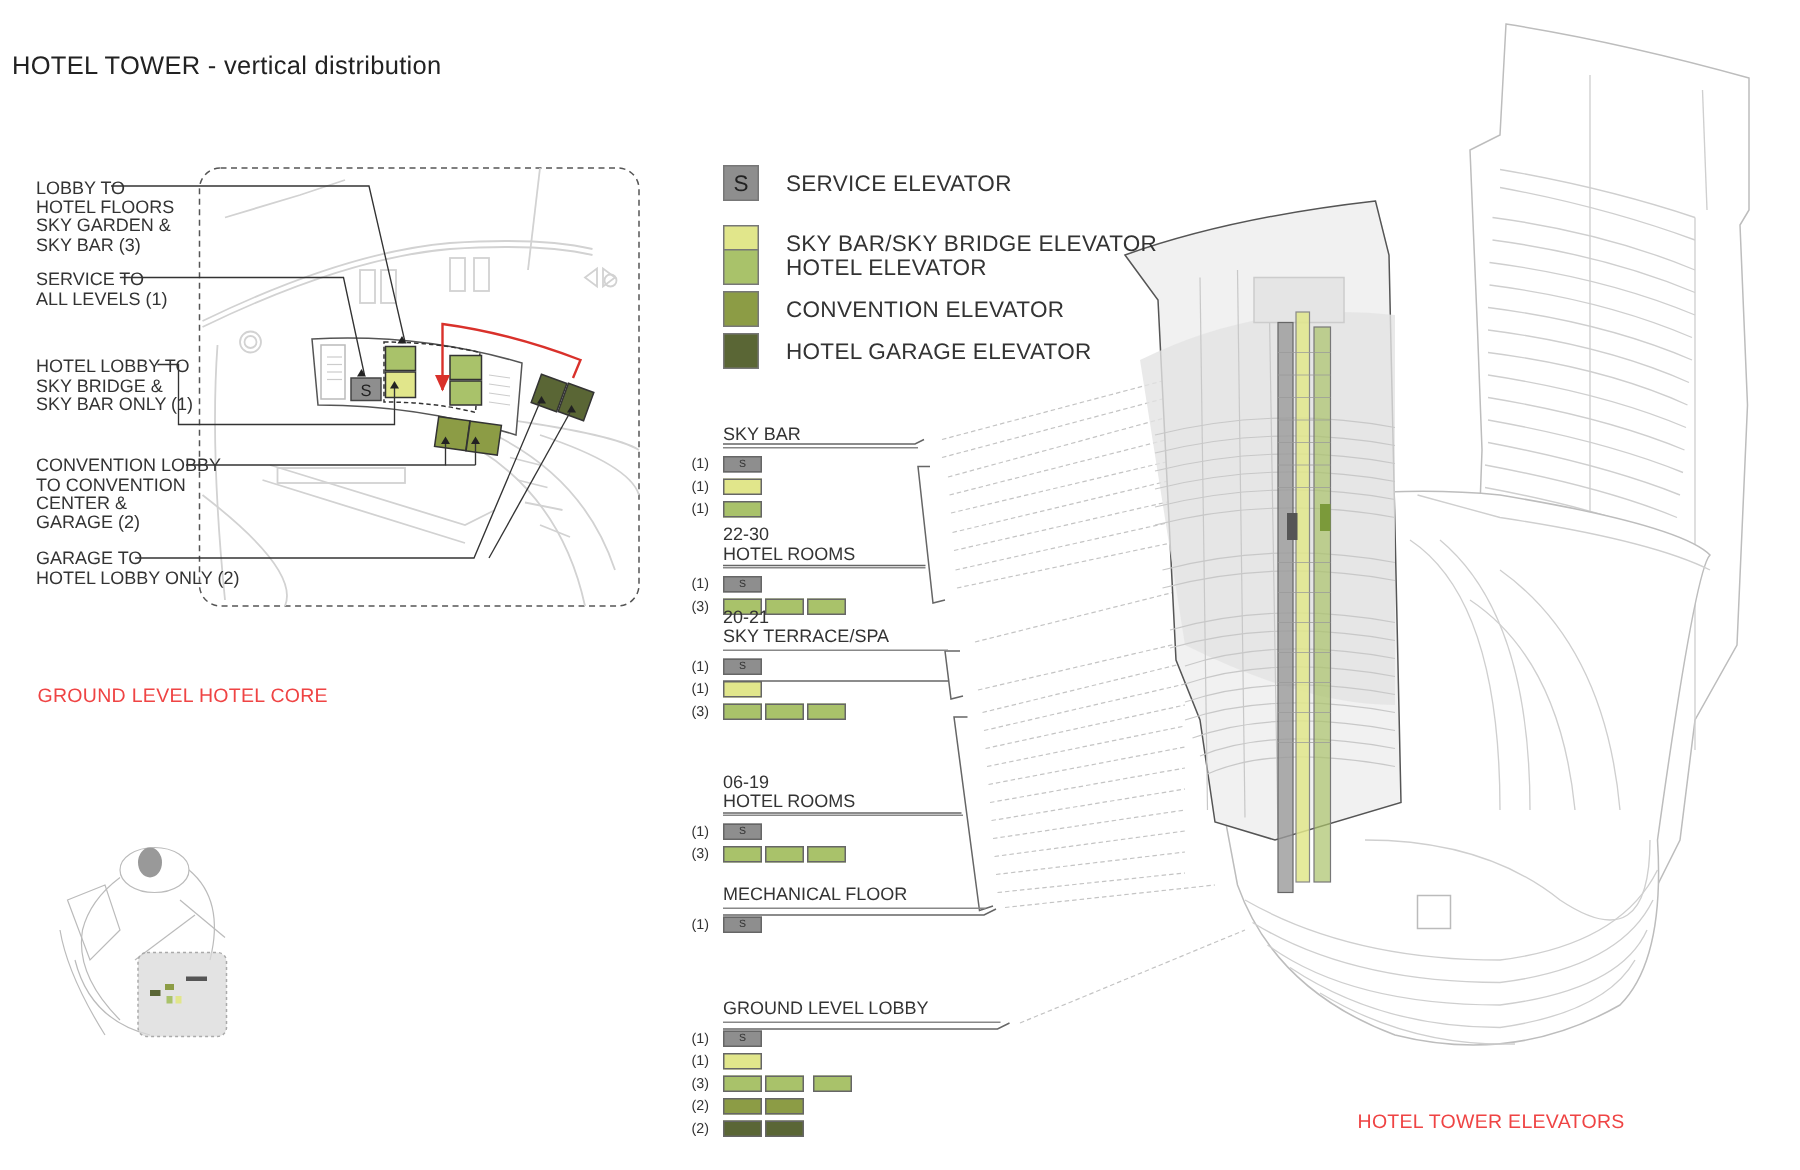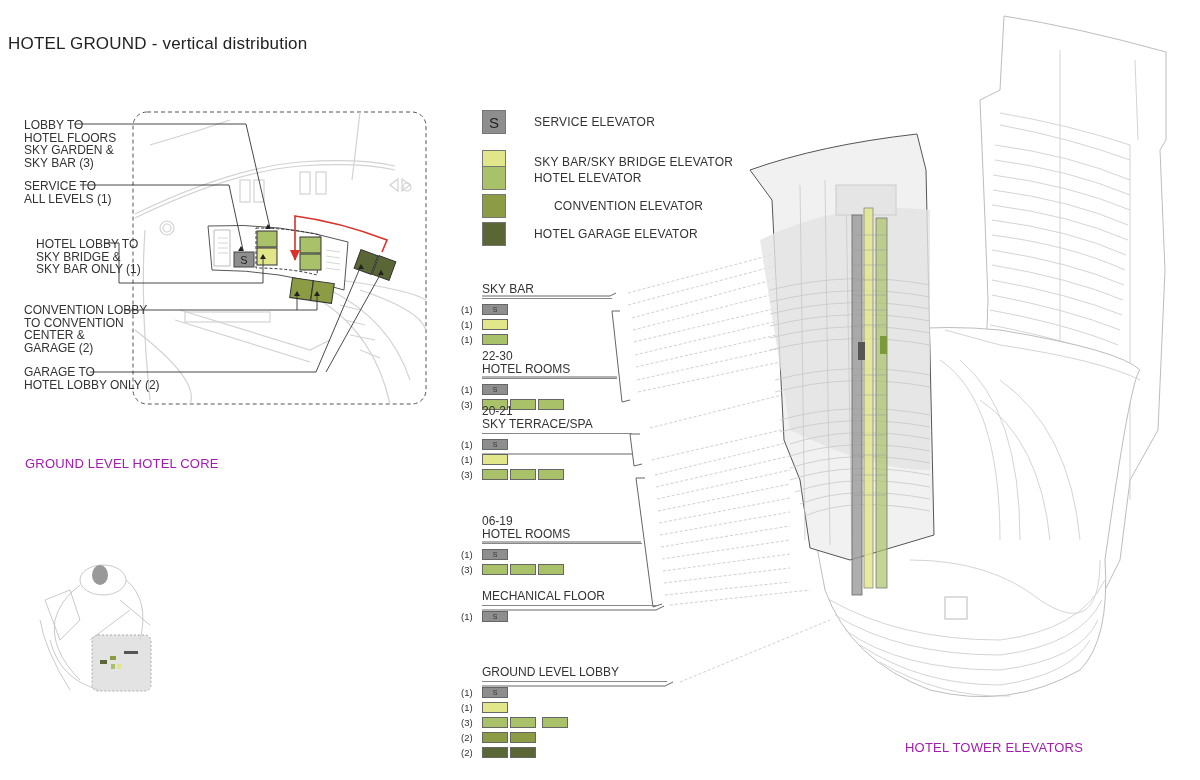--- a/index.html
+++ b/index.html
@@ -1,38 +1,38 @@
 <!DOCTYPE html>
 <html><head>
 <meta charset="utf-8">
 <style>
   html, body { margin:0; padding:0; background:#ffffff; }
   body { width:1200px; height:780px; position:relative; overflow:hidden;
          font-family:"Liberation Sans", "DejaVu Sans", sans-serif; color:#222; }
   .abs { position:absolute; }
   .title { left:8px; top:34px; font-size:17px; letter-spacing:0.2px; color:#222; }
-  .caption { font-size:13px; letter-spacing:0.2px; color:#a21caf; text-transform:uppercase; }
+  .caption { font-size:13px; letter-spacing:0.2px; color:#ef4444; text-transform:uppercase; }
   .callout { font-size:12px; line-height:12.5px; color:#333; text-transform:uppercase; }
   svg { position:absolute; left:0; top:0; }
   .legend-row { position:absolute; left:482px; height:24px; display:flex; align-items:center; }
   .swatch { width:24px; height:24px; box-sizing:border-box; border:1px solid #777;
             display:flex; align-items:center; justify-content:center; font-size:15px; color:#222; }
-  .legend-label { margin-left:28px; font-size:12px; color:#333; text-transform:uppercase; letter-spacing:0.2px; }
+  .legend-label { margin-left:18px; font-size:15px; color:#333; text-transform:uppercase; letter-spacing:0.2px; }
   .floor-block { position:absolute; left:461px; width:170px; }
   .floor-title { margin-left:21px; font-size:12px; line-height:13px; color:#333; text-transform:uppercase; }
   .floor-rule { height:1px; background:#888; margin-left:21px; margin-top:2px; margin-bottom:4px; }
   .car-row { display:flex; align-items:center; height:13px; margin-bottom:2px; }
   .count { width:21px; font-size:9.5px; color:#333; }
   .car { width:26px; height:11px; box-sizing:border-box; border:1px solid #666; margin-right:2px;
          font-size:7px; line-height:9px; text-align:center; color:#333; }
 </style>
 </head>
 <body>
 
-<div class="abs title">HOTEL GROUND - vertical distribution</div>
+<div class="abs title">HOTEL TOWER - vertical distribution</div>
 
 <svg width="1200" height="780">
 
   <rect x="133" y="112" width="293" height="292" rx="14" ry="14" fill="none" stroke="#555" stroke-width="1" stroke-dasharray="4,3"></rect>
 
   <g stroke="#d2d2d2" stroke-width="1.2" fill="none">
     <path d="M135,218 Q230,172 300,166 Q360,162 395,170"></path>
     <path d="M135,214 Q230,168 300,162 Q360,158 395,166"></path>
     <path d="M150,145 L200,130 L230,120"></path>
     <path d="M360,112 L352,180"></path>
@@ -270,21 +270,21 @@
 <div class="abs callout" style="left:24px;top:119px;">
   <div>LOBBY TO</div>
     <div>HOTEL FLOORS</div>
   <div>SKY GARDEN &amp;</div>
     <div>SKY BAR (3)</div>
 </div>
 <div class="abs callout" style="left:24px;top:180px;">
   <div>SERVICE TO</div>
     <div>ALL LEVELS (1)</div>
 </div>
-<div class="abs callout" style="left:24px;top:238px;margin-left:12px;">
+<div class="abs callout" style="left:24px;top:238px;">
   <div>HOTEL LOBBY TO</div>
     <div>SKY BRIDGE &amp;</div>
   <div>SKY BAR ONLY (1)</div>
 </div>
 <div class="abs callout" style="left:24px;top:304px;">
   <div>CONVENTION LOBBY</div>
     <div>TO CONVENTION</div>
   <div>CENTER &amp;</div>
     <div>GARAGE (2)</div>
 </div>
@@ -301,21 +301,21 @@
     <div class="legend-label">SERVICE ELEVATOR</div>
   </div>
   <div class="legend-row" style="top:150px;justify-content:flex-end;">
     <div class="swatch" style="background:#e1e68b;"></div>
     <div class="legend-label">SKY BAR/SKY BRIDGE ELEVATOR</div>
   </div>
   <div class="legend-row" style="top:166px;">
     <div class="swatch" style="background:#a9c26a;"></div>
     <div class="legend-label">HOTEL ELEVATOR</div>
   </div>
-  <div class="legend-row" style="top:194px;gap:20px;">
+  <div class="legend-row" style="top:194px;">
     <div class="swatch" style="background:#8c9c45;"></div>
     <div class="legend-label">CONVENTION ELEVATOR</div>
   </div>
   <div class="legend-row" style="top:222px;">
     <div class="swatch" style="background:#5a6635;"></div>
     <div class="legend-label">HOTEL GARAGE ELEVATOR</div>
   </div>
 </div>
 
 <div class="floor-block" style="top:270px;">

